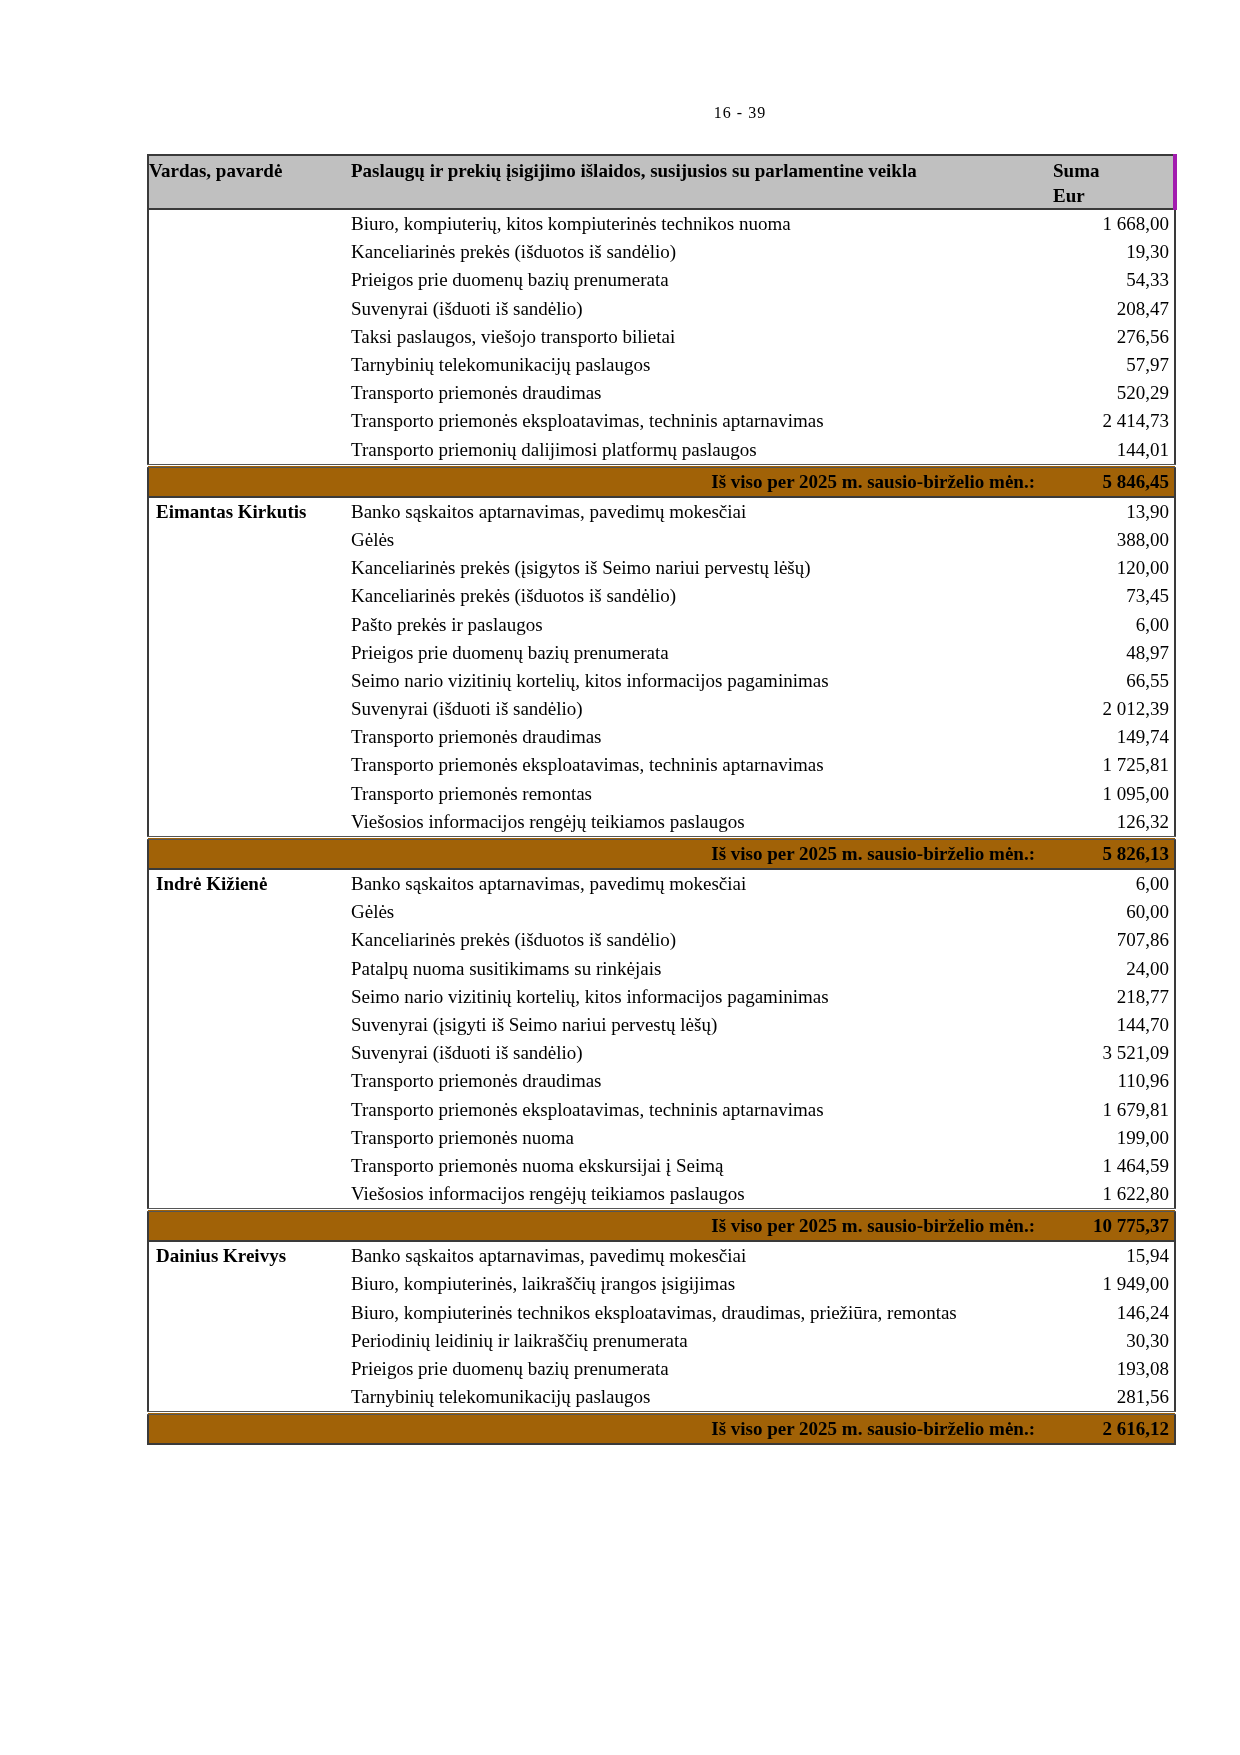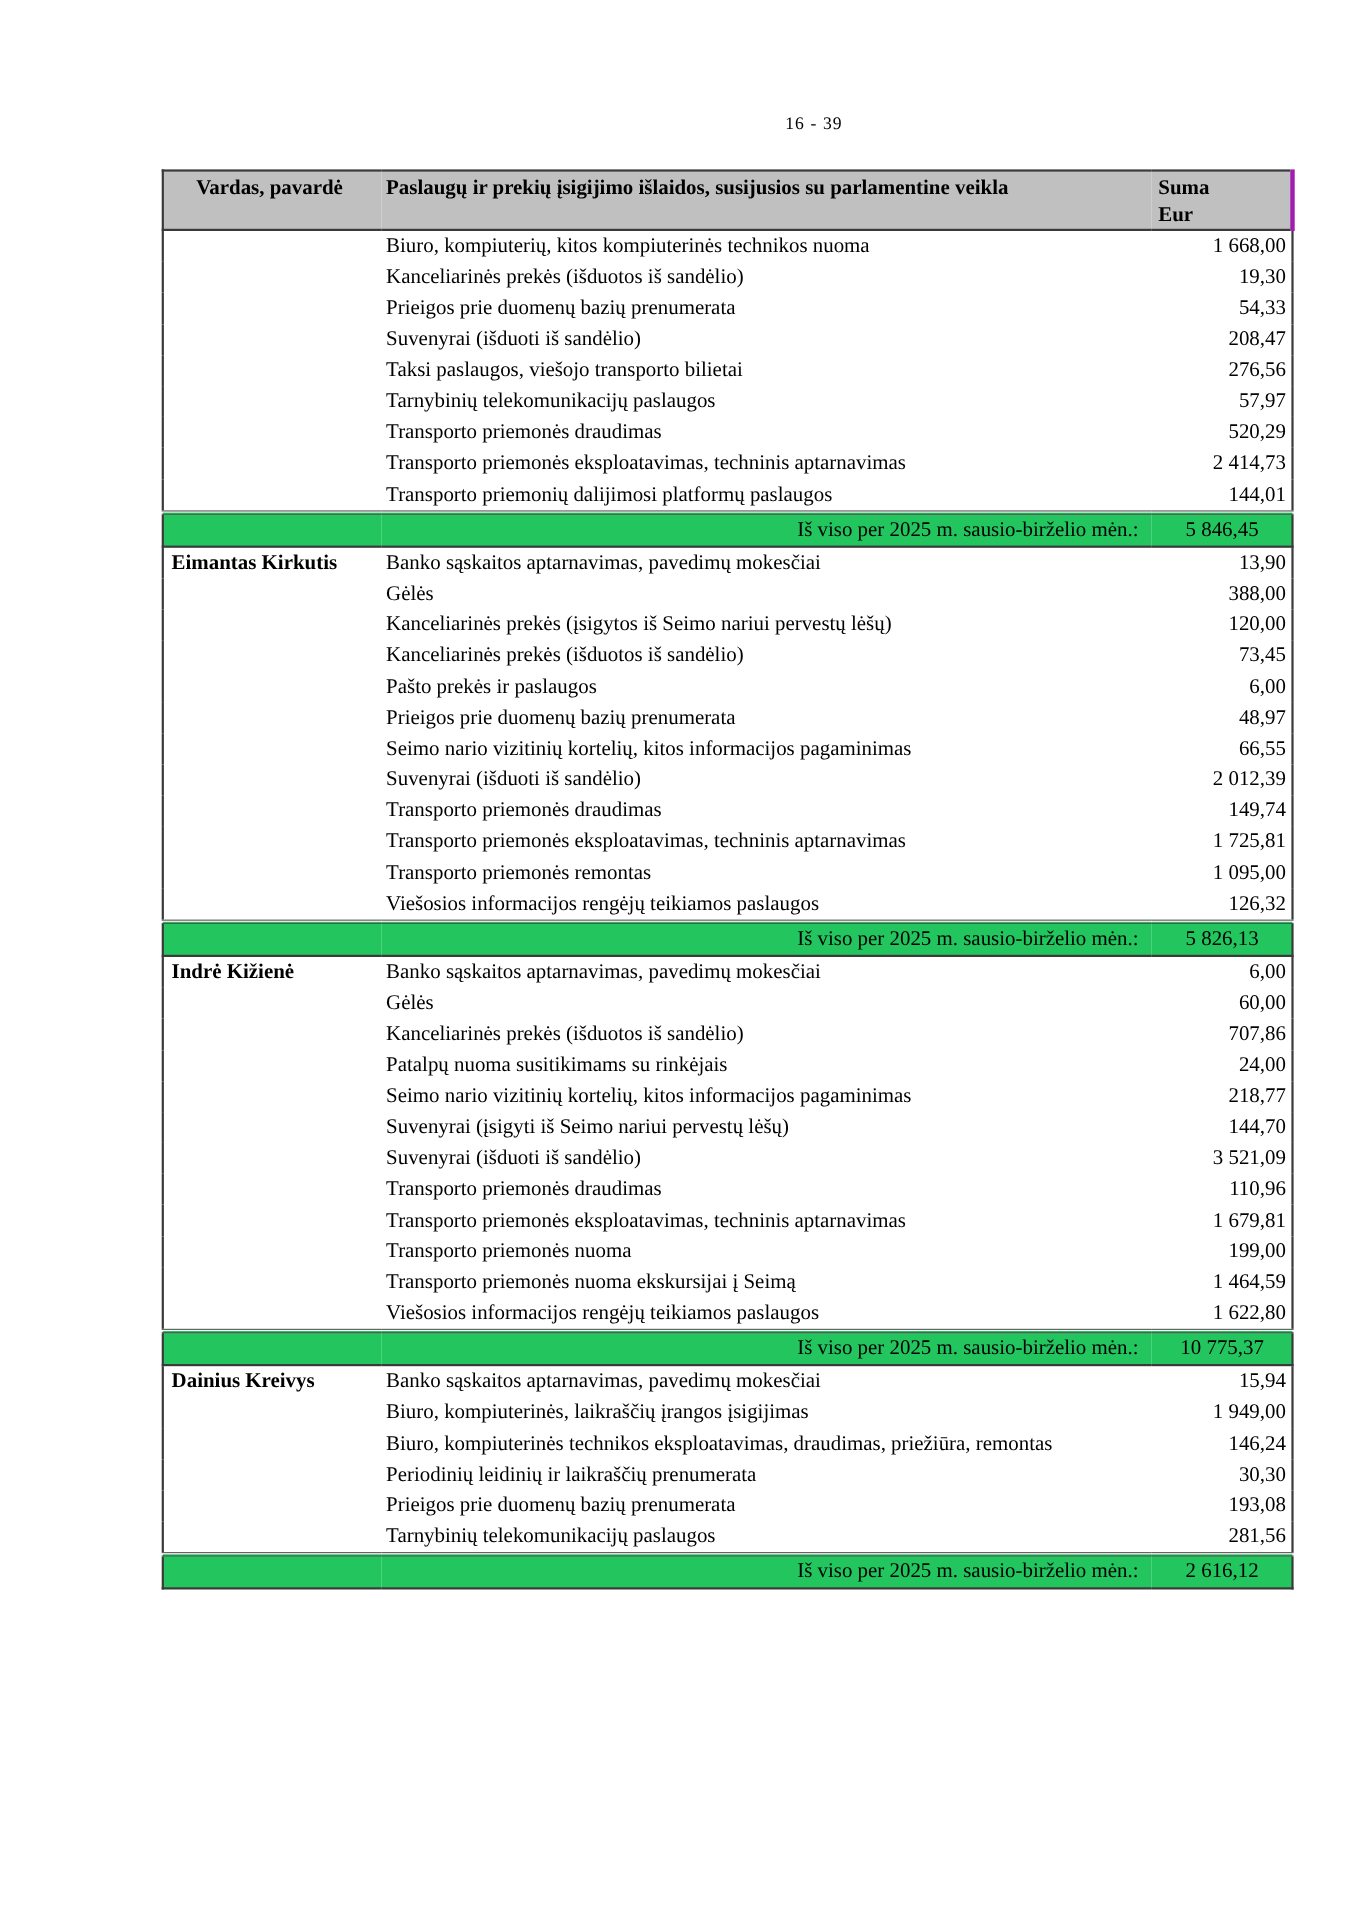--- a/index.html
+++ b/index.html
@@ -3,31 +3,31 @@
 <meta charset="utf-8">
 <style>
   html, body { margin: 0; padding: 0; background: #ffffff; }
   body { width: 1240px; height: 1755px; position: relative; font-family: "Liberation Serif", "DejaVu Serif", serif; color: #000; }
   .page-num { position: absolute; top: 104px; left: 0; width: 1480px; text-align: center; font-size: 16px; letter-spacing: 1px; }
   .tbl { position: absolute; left: 147px; top: 154px; width: 1027px; border-collapse: collapse; table-layout: fixed; font-size: 19px; }
   .tbl col.c-name { width: 199px; }
   .tbl col.c-desc { width: 700px; }
   .tbl col.c-sum { width: 128px; }
   .tbl th { background: #c0c0c0; font-weight: bold; vertical-align: top; padding: 2px 6px 0 6px; height: 46px; border: 2px solid #3a3a3a; border-left: none; border-right: none; text-align: left; line-height: 25px; }
-  .tbl th.th-name { border-left: 2px solid #3a3a3a; text-align: center; padding-left: 0; }
+  .tbl th.th-name { border-left: 2px solid #3a3a3a; text-align: left; padding-left: 0; }
   .tbl th.th-sum { border-right: 4px solid #a21caf; text-align: left; padding-right: 20px; }
   .tbl th.th-desc { padding-left: 4px; }
   .tbl td { padding: 0 6px; height: 28.2px; line-height: 28px; white-space: nowrap; overflow: visible; }
   .tbl td.name { font-weight: bold; border-left: 2px solid #3a3a3a; padding-left: 7px; }
   .tbl td.desc { padding-left: 4px; }
   .tbl td.sum { text-align: right; border-right: 2px solid #3a3a3a; padding-right: 5px; }
-  .tbl tr.total td { background: #22c55e; font-weight: normal; height: 28px; border-top: 4px double #555; border-bottom: 2px solid #3a3a3a; }
+  .tbl tr.total td { background: #a16207; font-weight: bold; height: 28px; border-top: 4px double #555; border-bottom: 2px solid #3a3a3a; }
   .tbl tr.total td.t-first { border-left: 2px solid #3a3a3a; }
   .tbl tr.total td.t-label { text-align: right; padding-right: 12px; }
-  .tbl tr.total td.t-sum { text-align: center; border-right: 2px solid #3a3a3a; padding-right: 5px; }
+  .tbl tr.total td.t-sum { text-align: right; border-right: 2px solid #3a3a3a; padding-right: 5px; }
   .tbl tr.first-row td { padding-top: 3px; }
 </style>
 </head>
 <body>
 
 <div class="page-num">16 -  39</div>
 
 <table class="tbl">
   <colgroup>
     <col class="c-name">

